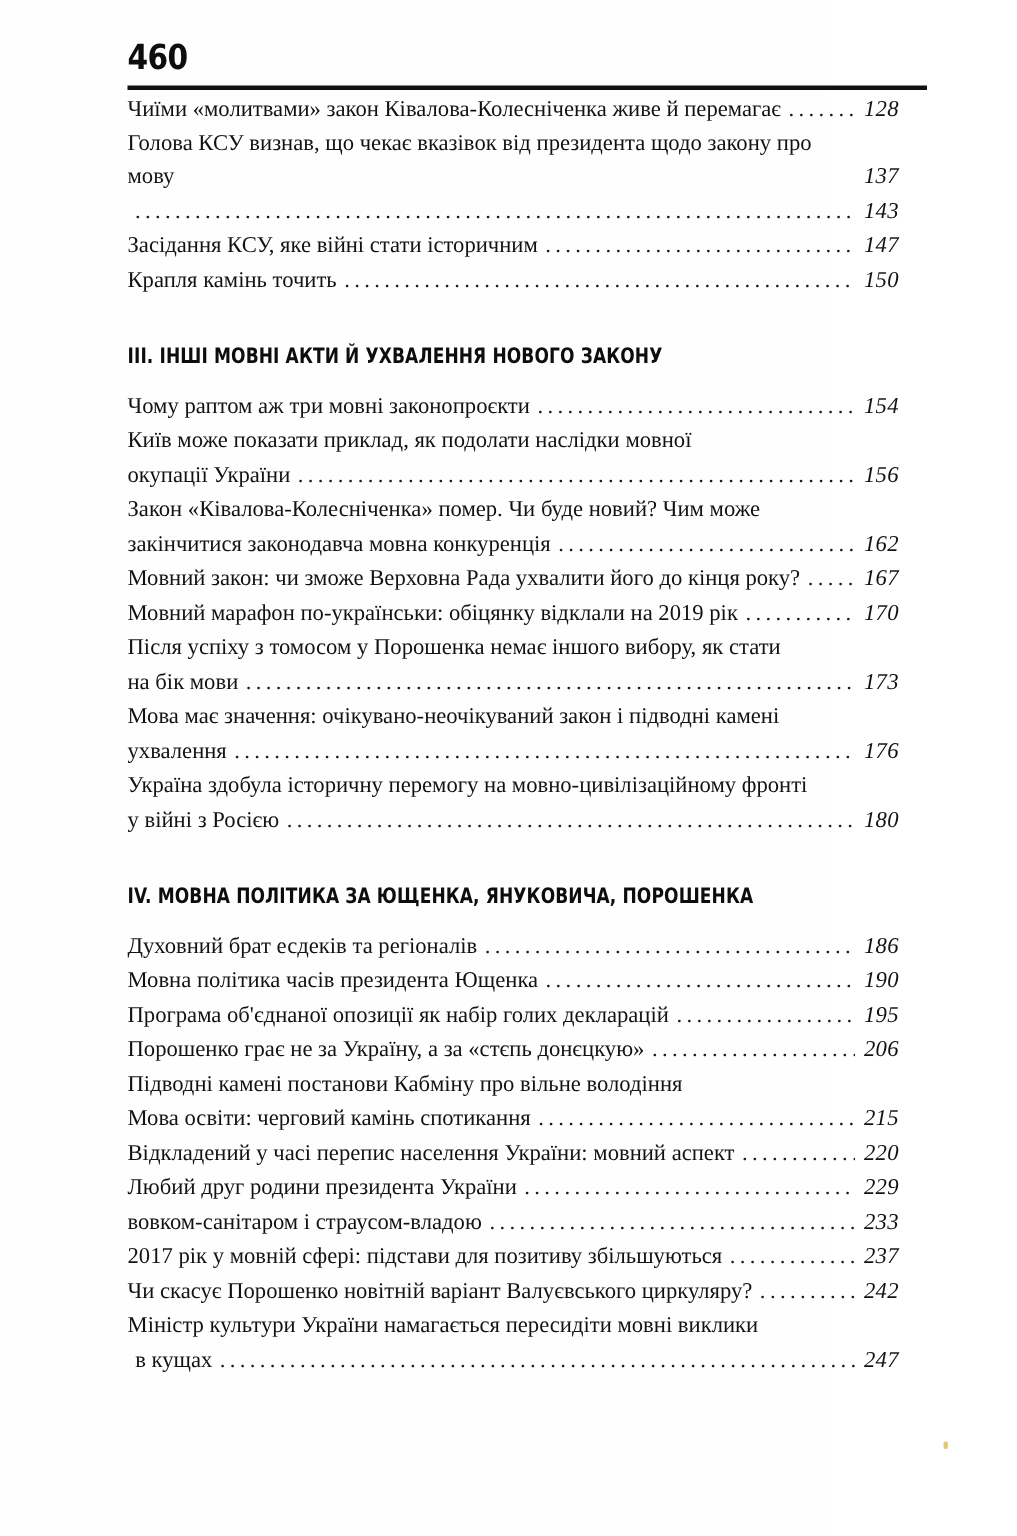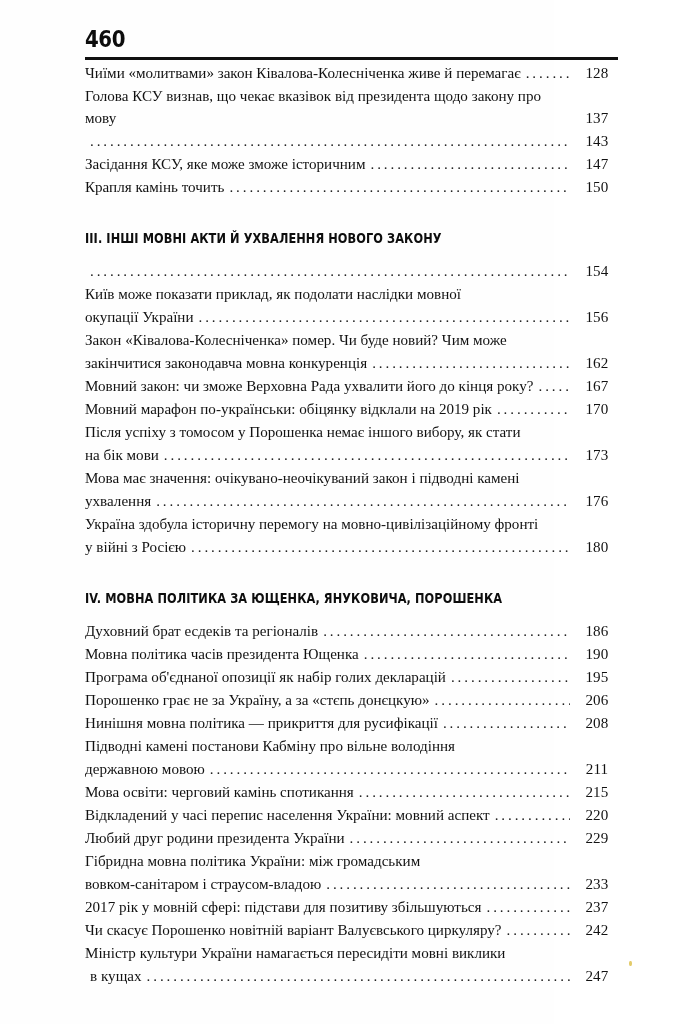--- a/index.html
+++ b/index.html
@@ -98,26 +98,27 @@
     font-size: 15.1px;
     line-height: 22.4px;
     color: #1b1b1b;
   }
   .entry.noleader .leader { margin: 0; }
   .entry.noleader .leader::after { content: ""; }
 
   .entry .pnum {
     flex: 0 0 42px;
     width: 42px;
-    text-align: center;
+    text-align: left;
     padding-left: 4px;
     font-size: 15.1px;
     line-height: 22.4px;
     font-variant-numeric: oldstyle-nums;
     letter-spacing: 0.2px;
+    font-style: italic;
   }
 
   
   .section-head {
     font-family: "DejaVu Sans", "Liberation Sans", sans-serif;
     font-weight: 700;
     font-size: 14.2px;
     line-height: 18px;
     letter-spacing: 0.1px;
     color: #0d0d0d;
@@ -160,33 +161,34 @@
       <div class="entry noleader">
         <span class="title">Голова КСУ визнав, що чекає вказівок від президента щодо закону про мову</span>
         <span class="leader"></span>
         <span class="pnum">137</span>
       </div>
       <div class="entry">
         <span class="leader"></span>
         <span class="pnum">143</span>
       </div>
       <div class="entry">
-        <span class="title">Засідання КСУ, яке може зможе історичним</span>
+        <span class="title">Засідання КСУ, яке війні стати історичним</span>
         <span class="leader"></span>
         <span class="pnum">147</span>
       </div>
       <div class="entry">
         <span class="title">Крапля камінь точить</span>
         <span class="leader"></span>
         <span class="pnum">150</span>
       </div>
       <div class="sec-gap-top"></div>
       <div class="section-head">III. ІНШІ МОВНІ АКТИ Й УХВАЛЕННЯ НОВОГО ЗАКОНУ</div>
       <div class="sec-gap-bot"></div>
       <div class="entry">
+        <span class="title">Чому раптом аж три мовні законопроєкти</span>
         <span class="leader"></span>
         <span class="pnum">154</span>
       </div>
       <div class="entry">
         <span class="title">Київ може показати приклад, як подолати наслідки мовної</span>
         <span class="leader" style="visibility: hidden;"></span>
         <span class="pnum"></span>
       </div>
       <div class="entry wrap">
         <span class="title">окупації України</span>
@@ -260,53 +262,38 @@
         <span class="title">Програма об'єднаної опозиції як набір голих декларацій</span>
         <span class="leader"></span>
         <span class="pnum">195</span>
       </div>
       <div class="entry">
         <span class="title">Порошенко грає не за Україну, а за «стєпь донєцкую»</span>
         <span class="leader"></span>
         <span class="pnum">206</span>
       </div>
       <div class="entry">
-        <span class="title">Нинішня мовна політика — прикриття для русифікації</span>
-        <span class="leader"></span>
-        <span class="pnum">208</span>
-      </div>
-      <div class="entry">
         <span class="title">Підводні камені постанови Кабміну про вільне володіння</span>
         <span class="leader" style="visibility: hidden;"></span>
         <span class="pnum"></span>
       </div>
-      <div class="entry wrap">
-        <span class="title">державною мовою</span>
-        <span class="leader"></span>
-        <span class="pnum">211</span>
-      </div>
       <div class="entry">
         <span class="title">Мова освіти: черговий камінь спотикання</span>
         <span class="leader"></span>
         <span class="pnum">215</span>
       </div>
       <div class="entry">
         <span class="title">Відкладений у часі перепис населення України: мовний аспект</span>
         <span class="leader"></span>
         <span class="pnum">220</span>
       </div>
       <div class="entry">
         <span class="title">Любий друг родини президента України</span>
         <span class="leader"></span>
         <span class="pnum">229</span>
-      </div>
-      <div class="entry">
-        <span class="title">Гібридна мовна політика України: між громадським</span>
-        <span class="leader" style="visibility: hidden;"></span>
-        <span class="pnum"></span>
       </div>
       <div class="entry wrap">
         <span class="title">вовком-санітаром і страусом-владою</span>
         <span class="leader"></span>
         <span class="pnum">233</span>
       </div>
       <div class="entry">
         <span class="title">2017 рік у мовній сфері: підстави для позитиву збільшуються</span>
         <span class="leader"></span>
         <span class="pnum">237</span>

